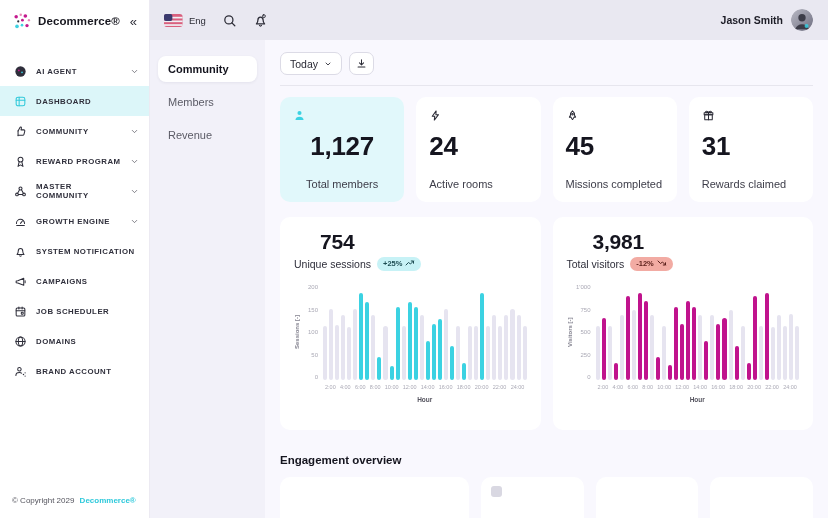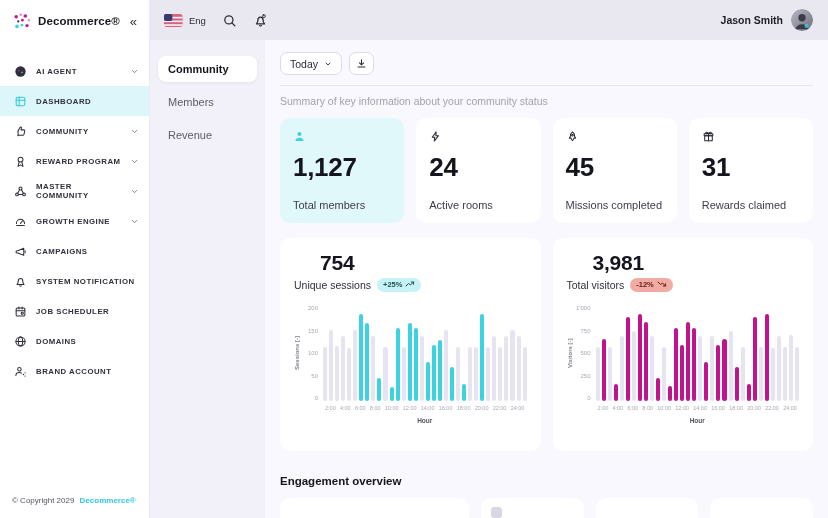--- a/index.html
+++ b/index.html
@@ -58,21 +58,21 @@
   .btn .chev svg, .btn .dl svg { width:100%; height:100%; }
   .btn.icon-btn { padding:0 6px; }
   .btn .dl { width:11px; height:11px; display:flex; color:#2a2a35; }
   .divider { height:1px; background:#e7e6ee; }
   .subtitle { font-size:10.5px; color:#a3a2ad; padding:9px 0 0; }
 
   
   .stats { display:flex; gap:12px; margin-top:11px; }
   .stat-card { flex:1; background:#ffffff; border-radius:10px; height:105px; padding:12px 13px;
     display:flex; flex-direction:column; }
-  .stat-card.highlight { background:#e1f8fb; }
+  .stat-card.highlight { background:#e1f8fb;text-align:center; }
   .stat-ic { width:13px; height:13px; color:#2a2a35; display:flex; }
   .stat-card.highlight .stat-ic { color:#3bd2e2; }
   .stat-ic svg { width:100%; height:100%; }
   .stat-value { font-size:26px; font-weight:700; color:#15151f; margin-top:9px; letter-spacing:-.3px; }
   .stat-label { font-size:11px; color:#3d3d49; margin-top:auto; }
 
   
   .charts { display:flex; gap:12px; margin-top:15px; }
   .chart-card { flex:1; background:#ffffff; border-radius:10px; height:213px; padding:13px 14px 10px; min-width:0; }
   .chart-total { font-size:21px; font-weight:700; color:#15151f; letter-spacing:-.2px;margin-left:26px; }
@@ -203,34 +203,34 @@
           <span class="nav-label">GROWTH ENGINE</span>
           <span class="nav-chev">
             <svg viewBox="0 0 24 24" fill="none" stroke="currentColor" stroke-width="1.9" stroke-linecap="round" stroke-linejoin="round">
               <path d="M6 9l6 6 6-6"></path>
             </svg>
           </span>
         </div>
         <div class="nav-item">
           <span class="nav-ic">
             <svg viewBox="0 0 24 24" fill="none" stroke="currentColor" stroke-width="1.9" stroke-linecap="round" stroke-linejoin="round">
+              <path d="M5.5 17.5h13c-1.6-1.8-2.3-3.6-2.3-6 0-3-1.7-5-4.2-5s-4.2 2-4.2 5c0 2.4-.7 4.2-2.3 6z"></path>
+              <path d="M10.5 20a1.8 1.8 0 0 0 3 0"></path>
+            </svg>
+          </span>
+          <span class="nav-label">SYSTEM NOTIFICATION</span>
+        </div>
+        <div class="nav-item">
+          <span class="nav-ic">
+            <svg viewBox="0 0 24 24" fill="none" stroke="currentColor" stroke-width="1.9" stroke-linecap="round" stroke-linejoin="round">
               <path d="M4 11v3.5l3 .4L18 19V6L7 10.6l-3 .4z"></path>
               <path d="M20.5 10.5v4"></path>
             </svg>
           </span>
           <span class="nav-label">CAMPAIGNS</span>
-        </div>
-        <div class="nav-item">
-          <span class="nav-ic">
-            <svg viewBox="0 0 24 24" fill="none" stroke="currentColor" stroke-width="1.9" stroke-linecap="round" stroke-linejoin="round">
-              <path d="M5.5 17.5h13c-1.6-1.8-2.3-3.6-2.3-6 0-3-1.7-5-4.2-5s-4.2 2-4.2 5c0 2.4-.7 4.2-2.3 6z"></path>
-              <path d="M10.5 20a1.8 1.8 0 0 0 3 0"></path>
-            </svg>
-          </span>
-          <span class="nav-label">SYSTEM NOTIFICATION</span>
         </div>
         <div class="nav-item">
           <span class="nav-ic">
             <svg viewBox="0 0 24 24" fill="none" stroke="currentColor" stroke-width="1.9" stroke-linecap="round" stroke-linejoin="round">
               <rect x="4" y="5.5" width="16" height="15" rx="2"></rect>
               <path d="M4 10.5h16M9 3.5v4M15 3.5v4"></path>
               <rect x="13.5" y="13.5" width="3.5" height="3.5" rx=".8"></rect>
             </svg>
           </span>
           <span class="nav-label">JOB SCHEDULER</span>
@@ -332,21 +332,20 @@
             <button class="btn icon-btn">
               <span class="dl">
                 <svg viewBox="0 0 24 24" fill="none" stroke="currentColor" stroke-width="2.2" stroke-linecap="round" stroke-linejoin="round">
                   <path d="M12 4v10M7.5 10.5L12 15l4.5-4.5M4.5 19.5h15"></path>
                 </svg>
               </span>
             </button>
           </div>
         </div>
         <div class="divider"></div>
-        <p class="subtitle">Summary of key information about your community status</p>
 
         <div class="stats" id="stats">
             <div class="stat-card highlight">
               <span class="stat-ic">
                 <svg viewBox="0 0 24 24">
                   <circle cx="12" cy="7.5" r="3.8" fill="currentColor"></circle>
                   <path d="M4.5 20.5c0-4.2 3.4-6.3 7.5-6.3s7.5 2.1 7.5 6.3z" fill="currentColor"></path>
                 </svg>
               </span>
               <div class="stat-value">1,127</div>

